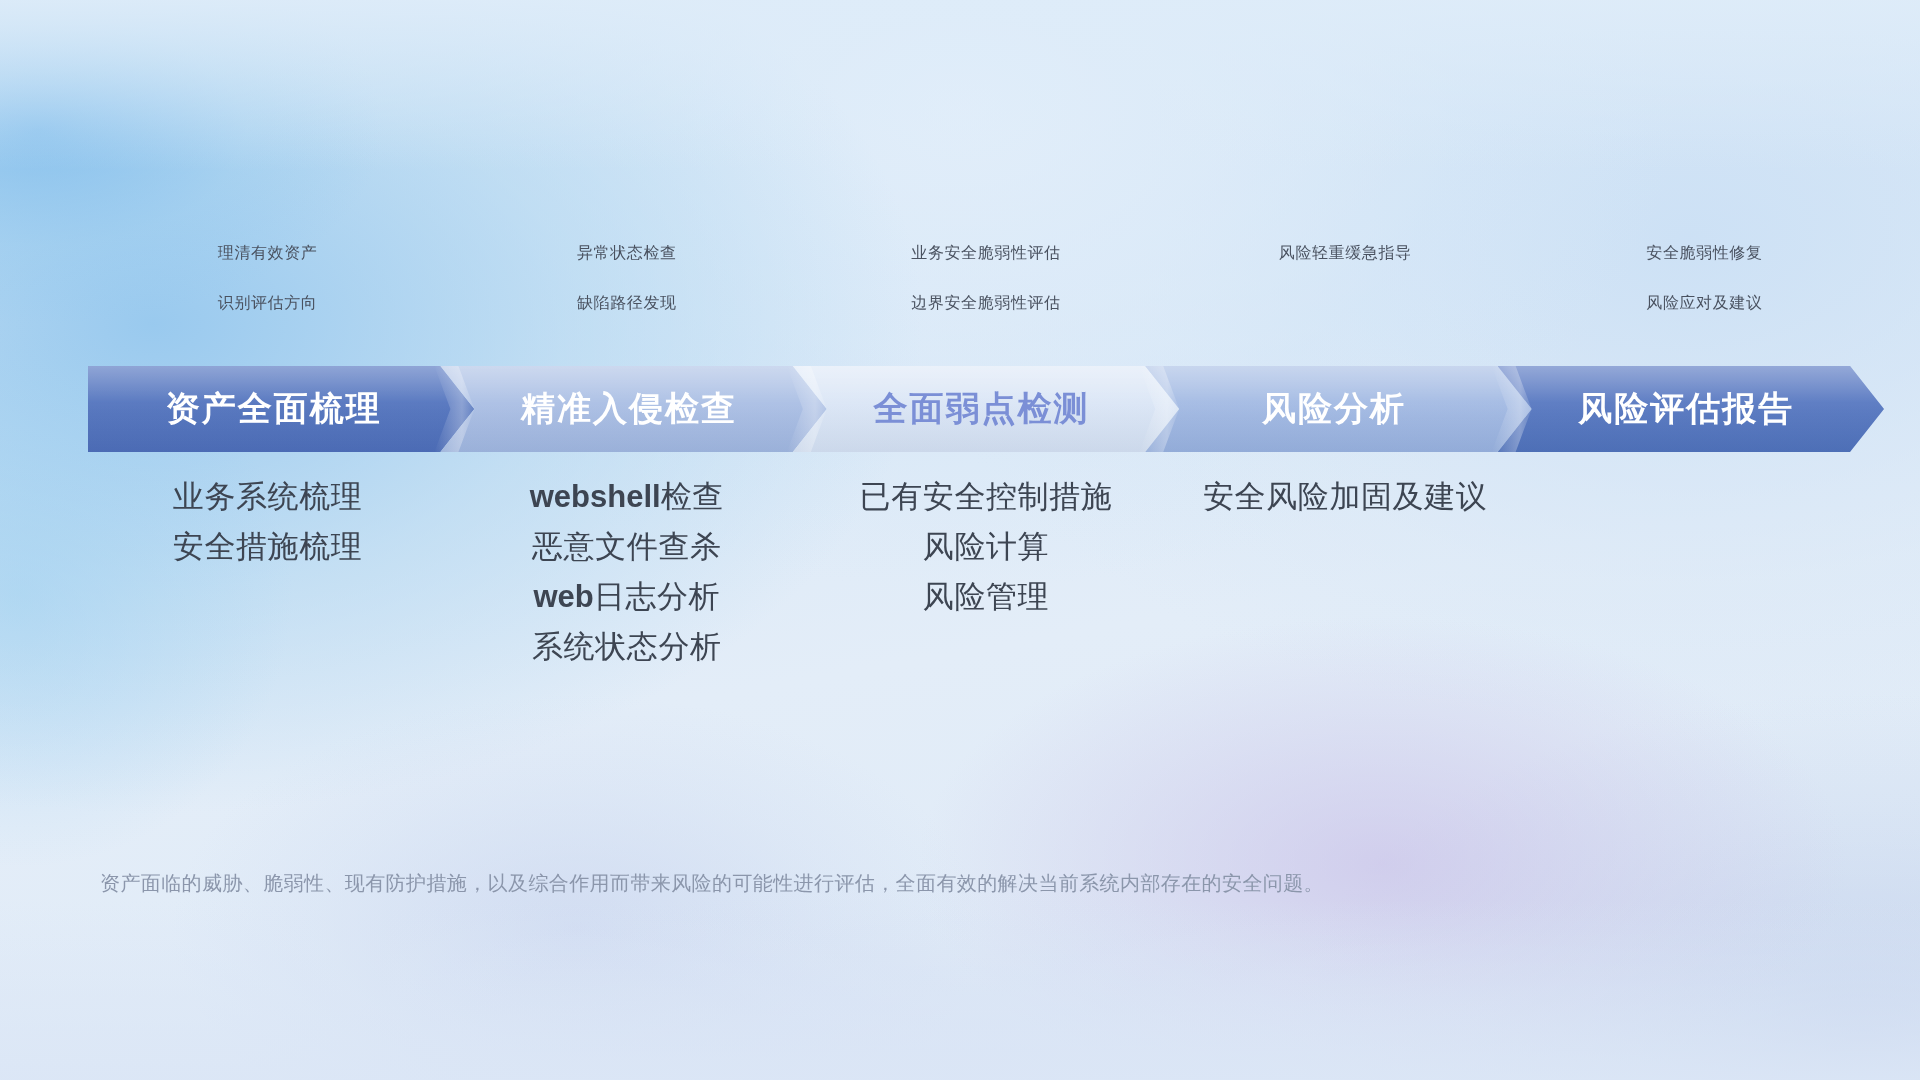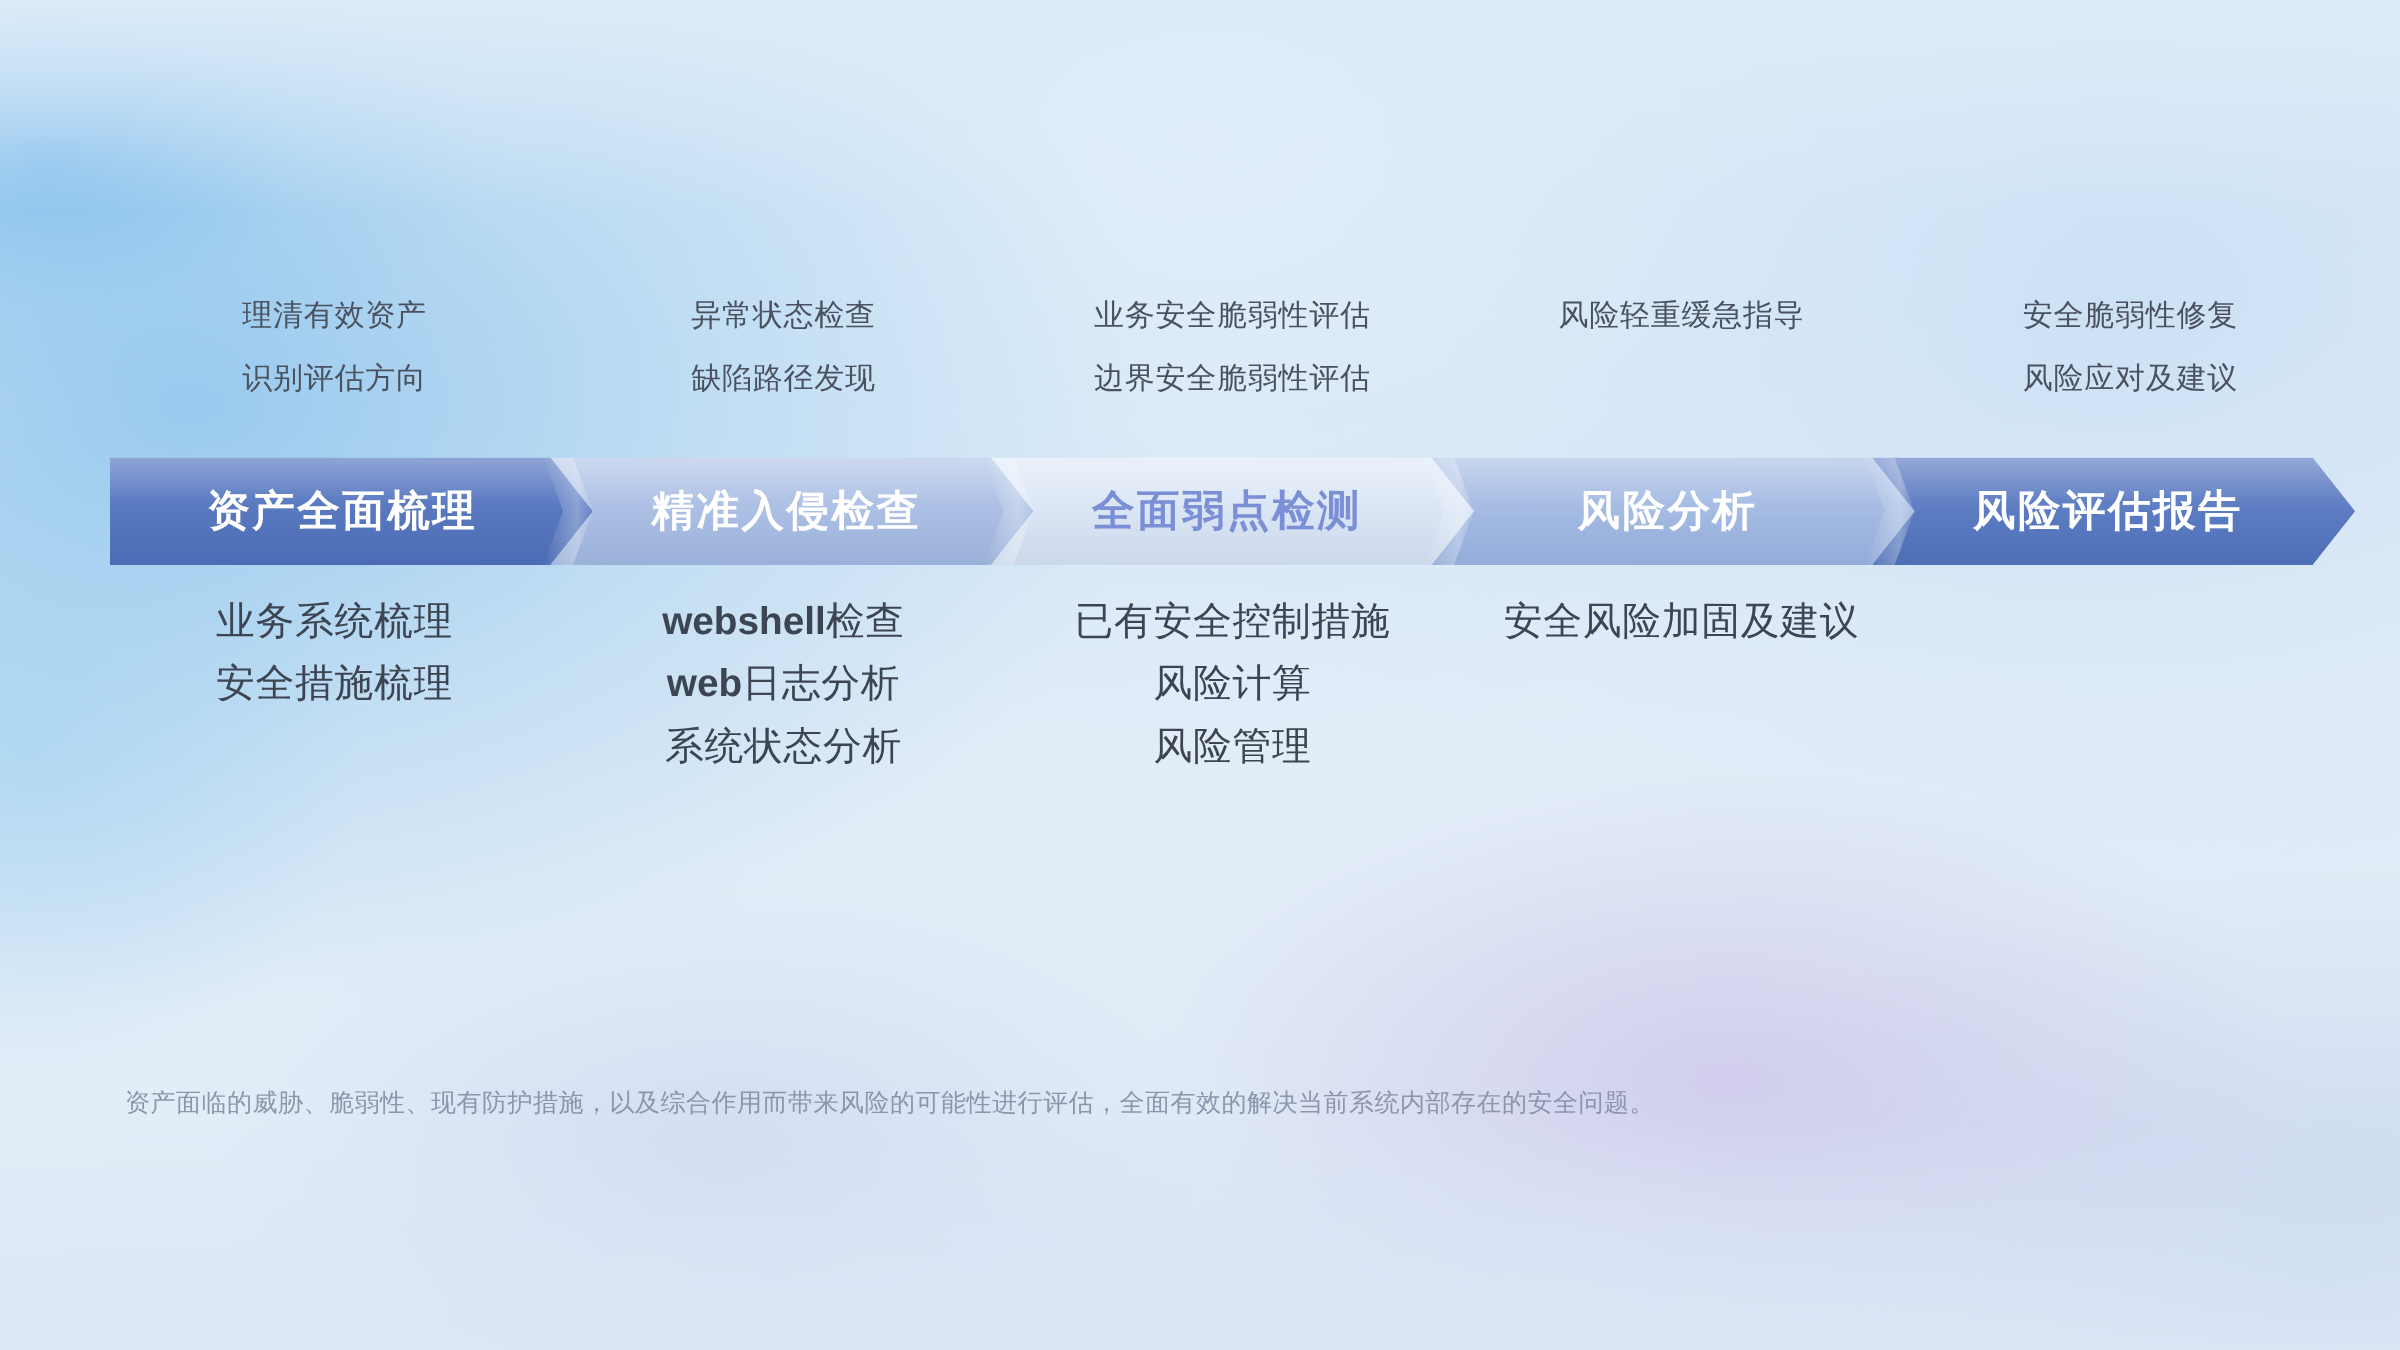--- a/index.html
+++ b/index.html
@@ -69,21 +69,21 @@
 
   .col {
     text-align: center;
     padding: 0 6px;
     box-sizing: border-box;
   }
 
   
   #top-captions { top: 228px; }
   .top-line {
-    font-size: 24px;
+    font-size: 16px;
     color: #4a5260;
     letter-spacing: 0.6px;
     line-height: 50px;
     white-space: nowrap;
   }
 
   
   #arrow-band {
     position: absolute;
     left: 88px;
@@ -241,20 +241,21 @@
     </div>
   </div>
 
   <div class="cols" id="bottom-lists">
     <div class="col">
       <div class="bot-line">业务系统梳理</div>
       <div class="bot-line">安全措施梳理</div>
     </div>
     <div class="col">
       <div class="bot-line"><span class="lat">webshell</span>检查</div>
+      <div class="bot-line">恶意文件查杀</div>
       <div class="bot-line"><span class="lat">web</span>日志分析</div>
       <div class="bot-line">系统状态分析</div>
     </div>
     <div class="col">
       <div class="bot-line">已有安全控制措施</div>
       <div class="bot-line">风险计算</div>
       <div class="bot-line">风险管理</div>
     </div>
     <div class="col">
       <div class="bot-line">安全风险加固及建议</div>

